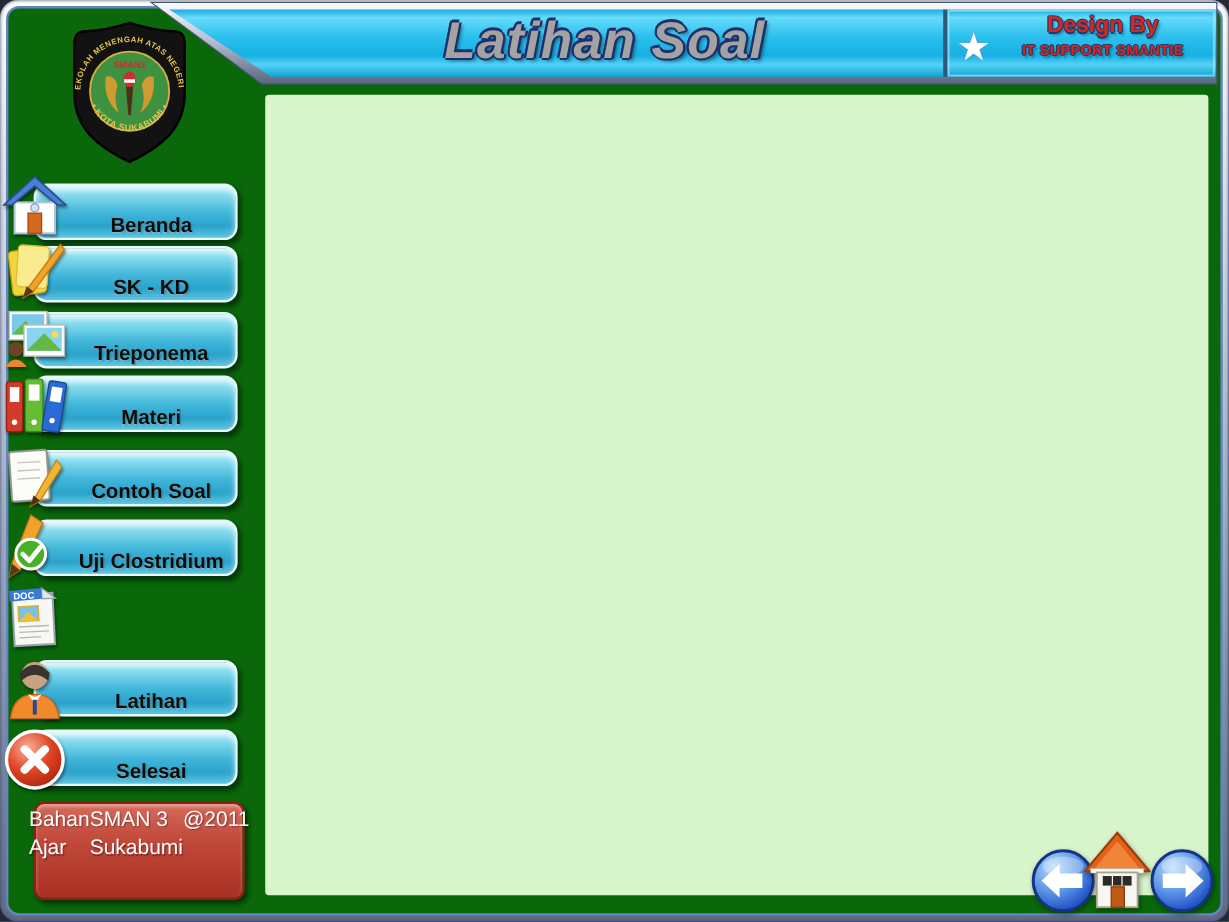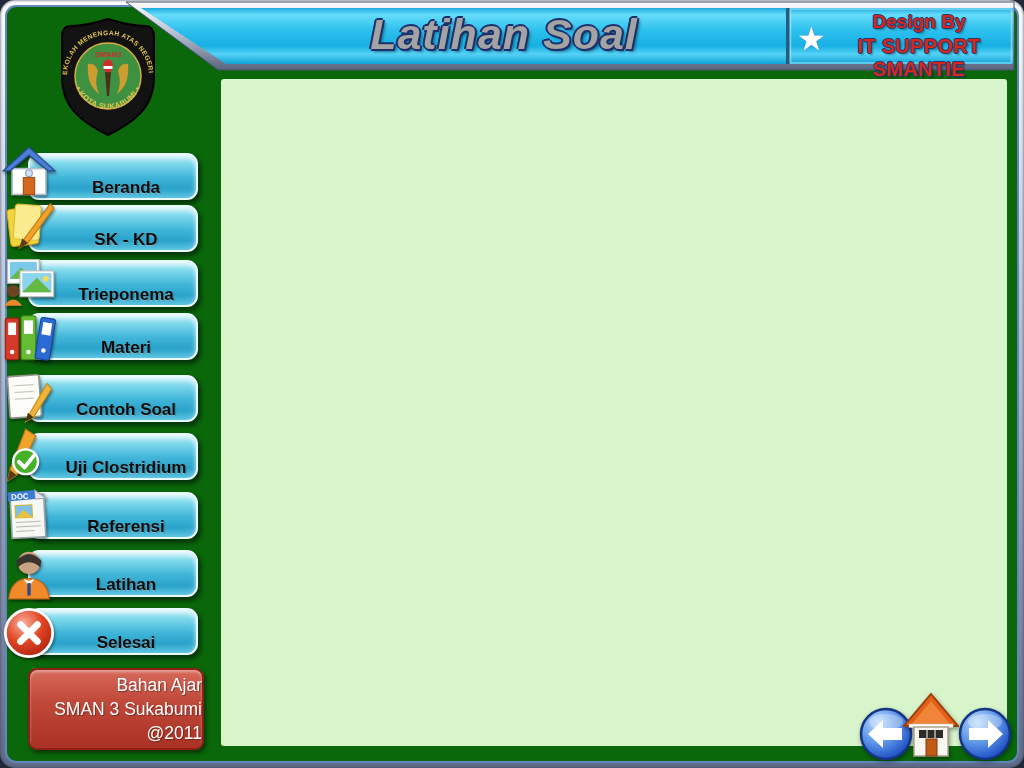--- a/index.html
+++ b/index.html
@@ -16,21 +16,21 @@
   .titlebar-svg{position:absolute;left:0;top:0;width:1024px;height:74px;}
   .page-title{position:absolute;left:228px;top:10px;width:552px;text-align:center;
     font-size:43px;font-weight:bold;font-style:italic;letter-spacing:1px;color:#a3a3a3;
     text-shadow:-2px 0 0 #1d2f6c,2px 0 0 #1d2f6c,0 -2px 0 #1d2f6c,0 2px 0 #1d2f6c,
       -1.5px -1.5px 0 #1d2f6c,1.5px 1.5px 0 #1d2f6c,3px 3px 3px rgba(0,0,0,.4);}
   .badge-star{position:absolute;left:797px;top:20px;font-size:32px;color:#ffffff;
     text-shadow:0 0 2px #7a93c4;}
   .badge-text{position:absolute;left:826px;top:11px;width:186px;text-align:center;color:#d8281e;font-weight:bold;}
   .badge-line1{font-size:19px;
     text-shadow:-1px 0 0 #24386e,1px 0 0 #24386e,0 -1px 0 #24386e,0 1px 0 #24386e,2px 2px 2px rgba(0,0,0,.35);}
-  .badge-line2{font-size:20px;margin-top:2px;letter-spacing:.3px;
+  .badge-line2{font-size:12px;margin-top:2px;letter-spacing:.3px;
     text-shadow:-1px 0 0 #24386e,1px 0 0 #24386e,0 -1px 0 #24386e,0 1px 0 #24386e,2px 2px 2px rgba(0,0,0,.35);}
 
   
   .logo{position:absolute;left:42px;top:14px;width:132px;height:126px;}
 
   
   .sbtn{position:absolute;left:28px;width:170px;height:47px;border-radius:11px;
     background:linear-gradient(180deg,#bceef7 0%,#7fd9ec 20%,#41b6d9 52%,#2aa2ca 78%,#3cb9dc 100%);
     border:2px solid #e9fbfe;box-sizing:border-box;
     box-shadow:2.5px 3.5px 4px rgba(0,12,12,.55),inset 0 3px 4px rgba(255,255,255,.65),inset 0 -4px 7px rgba(255,255,255,.2);
@@ -38,21 +38,21 @@
   .sbtn .label{font-weight:bold;font-size:17px;color:#0b0b0b;padding-left:26px;white-space:nowrap;
     text-shadow:0 1px 1px rgba(255,255,255,.4),1px 1px 1px rgba(0,60,70,.35);}
   .sicon{position:absolute;left:2px;width:54px;height:54px;z-index:4;
     filter:drop-shadow(1.5px 2px 1.5px rgba(0,0,0,.45));}
   .sicon svg{width:100%;height:100%;}
 
   
   .credit{position:absolute;left:28px;top:668px;width:176px;height:82px;border-radius:9px;box-sizing:border-box;
     background:linear-gradient(180deg,#d66a5c 0%,#c14a3b 38%,#a93124 100%);
     border:2px solid #8c2015;box-shadow:2px 3px 4px rgba(0,0,0,.5),inset 0 2px 3px rgba(255,255,255,.4);
-    display:flex;flex-direction:column;align-items:flex-end;justify-content:center;
+    display:flex;align-items:flex-start;justify-content:center;
     color:#ffffff;font-size:17.5px;line-height:24px;text-shadow:1px 1px 1px rgba(0,0,0,.35);}
 
   
   .content{position:absolute;left:221px;top:79px;width:786px;height:667px;background:#d8f4ca;border-radius:3px;z-index:1;}
   .question{position:absolute;color:#161616;font-size:25.5px;line-height:34px;}
   .q1{left:248px;top:92px;width:745px;}
   .q2{left:240px;top:397px;width:760px;}
   .qhead{font-weight:bold;}
   .qhead .indent{padding-left:34px;}
   .qopts{margin-top:3px;}
@@ -133,23 +133,20 @@
     </div>
   <div class="sbtn" style="top:313px">
     <span class="label">Materi</span>
     </div>
   <div class="sbtn" style="top:375px">
     <span class="label">Contoh Soal</span>
     </div>
   <div class="sbtn" style="top:433px">
     <span class="label">Uji Clostridium</span>
     </div>
-  <div class="sbtn" style="top:492px">
-    <span class="label">Referensi</span>
-    </div>
   <div class="sbtn" style="top:550px">
     <span class="label">Latihan</span>
     </div>
   <div class="sbtn" style="top:608px">
     <span class="label">Selesai</span>
     </div>
 
   <span class="sicon" style="top:145px">
     <svg viewBox="0 0 48 48">
       <rect x="9" y="21" width="30" height="23" fill="#ffffff" stroke="#b4c0d2" stroke-width="1.5"></rect>

